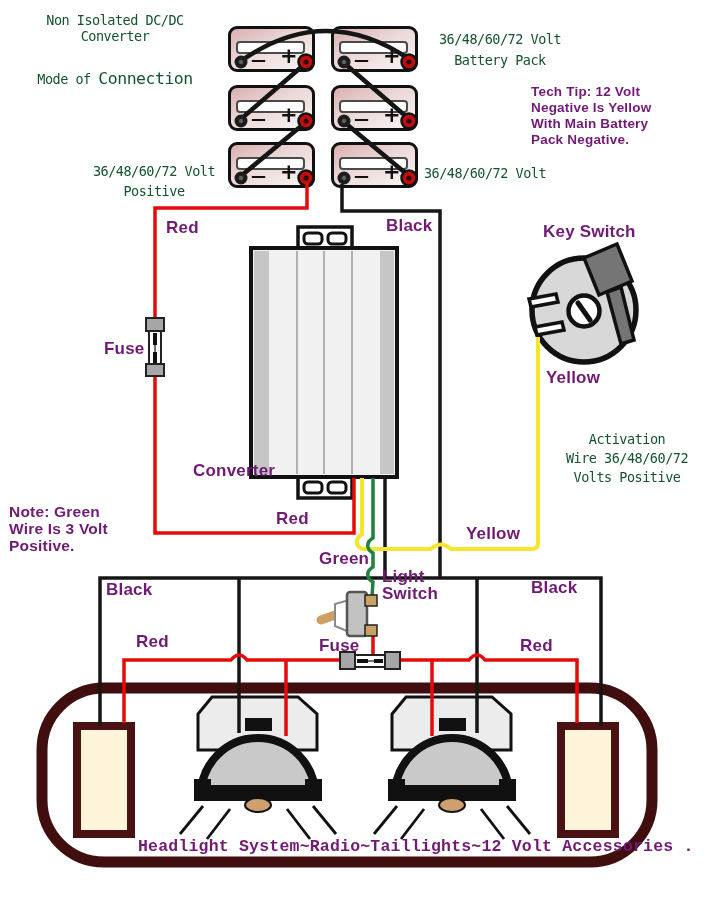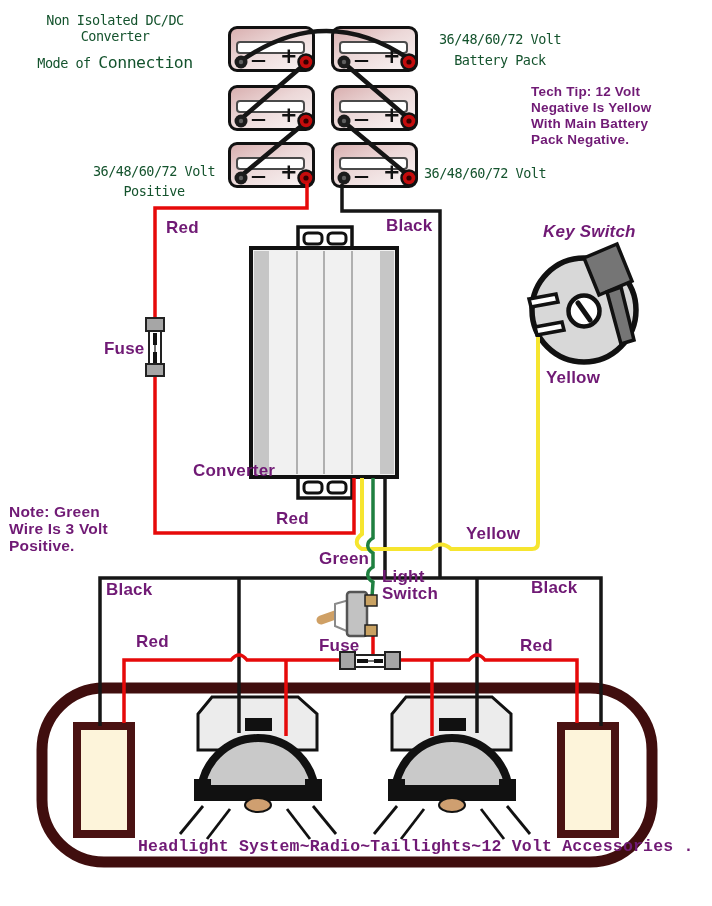--- a/index.html
+++ b/index.html
@@ -209,21 +209,21 @@
       <line x1="321" y1="620" x2="338" y2="614" stroke="#cfa065" stroke-width="9" stroke-linecap="round"></line>
       <polygon points="335,604 349,600 349,632 335,626" fill="#fff" stroke="#8a8a8a" stroke-width="2"></polygon>
       <rect x="347" y="592" width="20" height="44" rx="3" fill="#c2c2c2" stroke="#555" stroke-width="2.5"></rect>
       <rect x="365" y="595" width="12" height="11" fill="#c9a262" stroke="#222" stroke-width="1.5"></rect>
       <rect x="365" y="625" width="12" height="11" fill="#c9a262" stroke="#222" stroke-width="1.5"></rect>
     </g>
   </svg>
 
   <div class="label mono center" style="left:10px;top:12px;width:210px;">
     <div>Non Isolated DC/DC Converter</div>
-    <div style="margin-top:9px;"><span>Mode of </span><span class="title-big">Connection</span></div>
+    <div style="margin-top:25px;"><span>Mode of </span><span class="title-big">Connection</span></div>
   </div>
 
   <div class="label mono center" style="left:425px;top:29px;width:150px;line-height:21px;">
     <div>36/48/60/72 Volt</div>
     <div>Battery Pack</div>
   </div>
 
   <div class="label olive" style="left:531px;top:84px;font-size:13.5px;line-height:16px;">
     <div>Tech Tip: 12 Volt</div>
     <div>Negative Is Yellow</div>
@@ -235,24 +235,29 @@
     <div>36/48/60/72 Volt</div>
     <div>Positive</div>
   </div>
 
   <div class="label mono center" style="left:420px;top:163px;width:130px;line-height:20px;">
     <div>36/48/60/72 Volt</div>
   </div>
 
   <div class="label olive" style="left:166px;top:218px;">Red</div>
   <div class="label olive" style="left:386px;top:216px;">Black</div>
-  <div class="label olive" style="left:543px;top:222px;font-style:italic;">Key Switch</div>
+  <div class="label olive" style="left:543px;top:222px;">Key Switch</div>
   <div class="label olive" style="left:104px;top:339px;">Fuse</div>
   <div class="label olive" style="left:546px;top:368px;">Yellow</div>
 
+  <div class="label mono center" style="left:548px;top:430px;width:158px;line-height:19px;">
+    <div>Activation</div>
+    <div>Wire 36/48/60/72</div>
+    <div>Volts Positive</div>
+  </div>
 
   <div class="label olive" style="left:193px;top:461px;">Converter</div>
   <div class="label olive" style="left:276px;top:509px;">Red</div>
 
   <div class="label olive" style="left:9px;top:503px;font-size:15.5px;line-height:17px;">
     <div>Note: Green</div>
     <div>Wire Is 3 Volt</div>
     <div>Positive.</div>
   </div>
 

